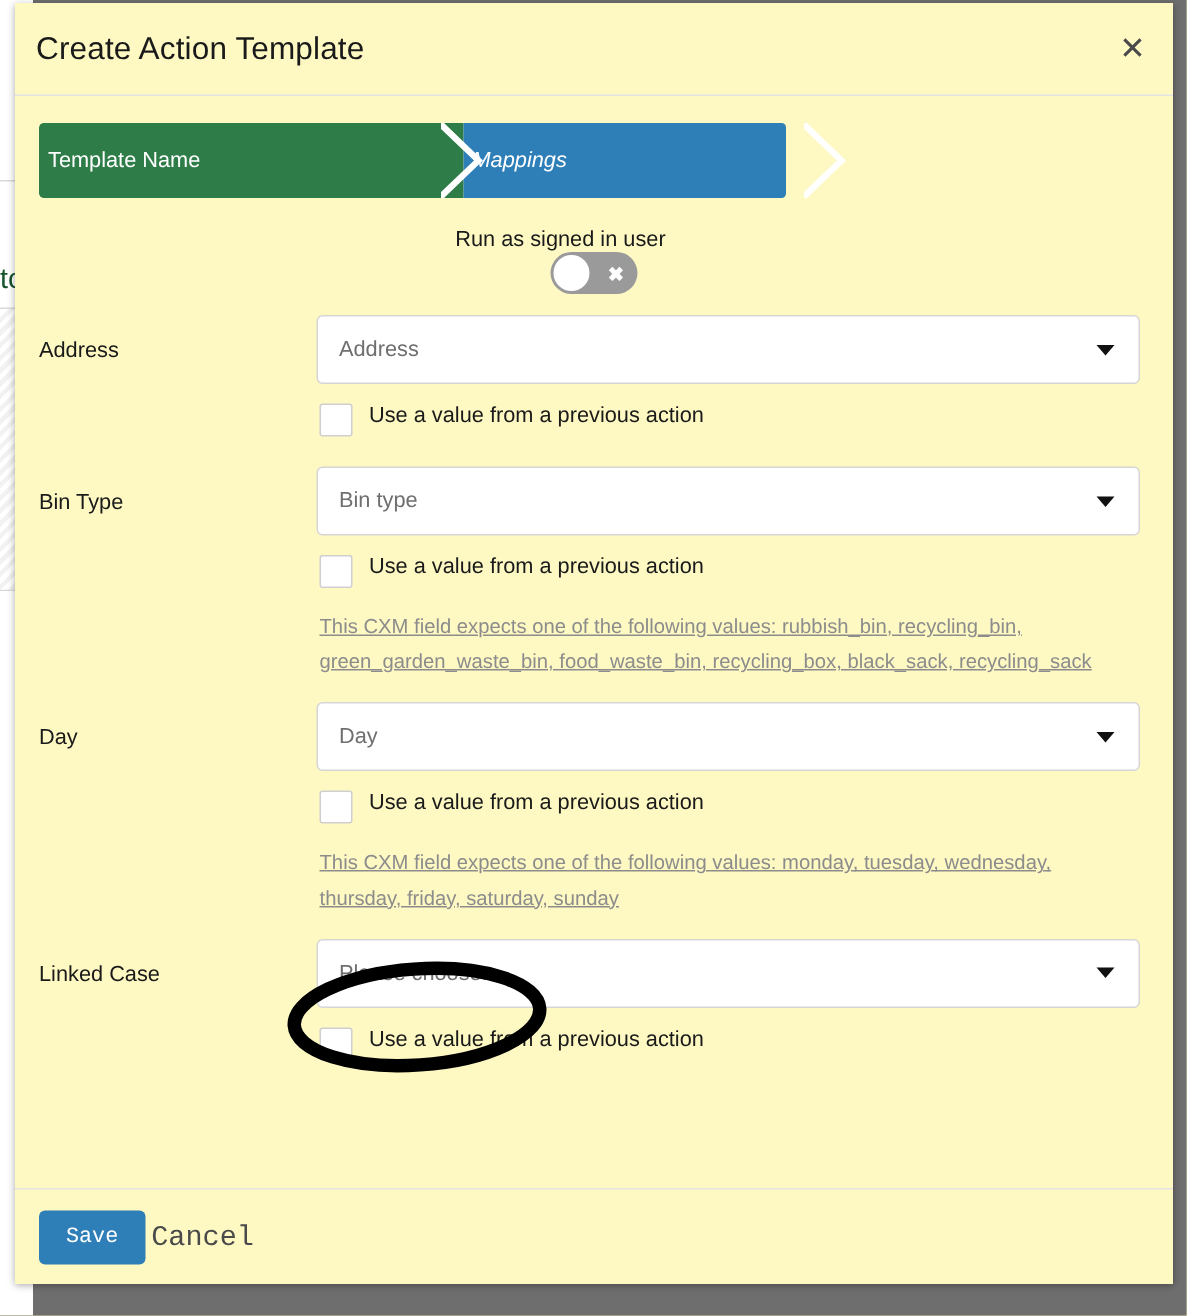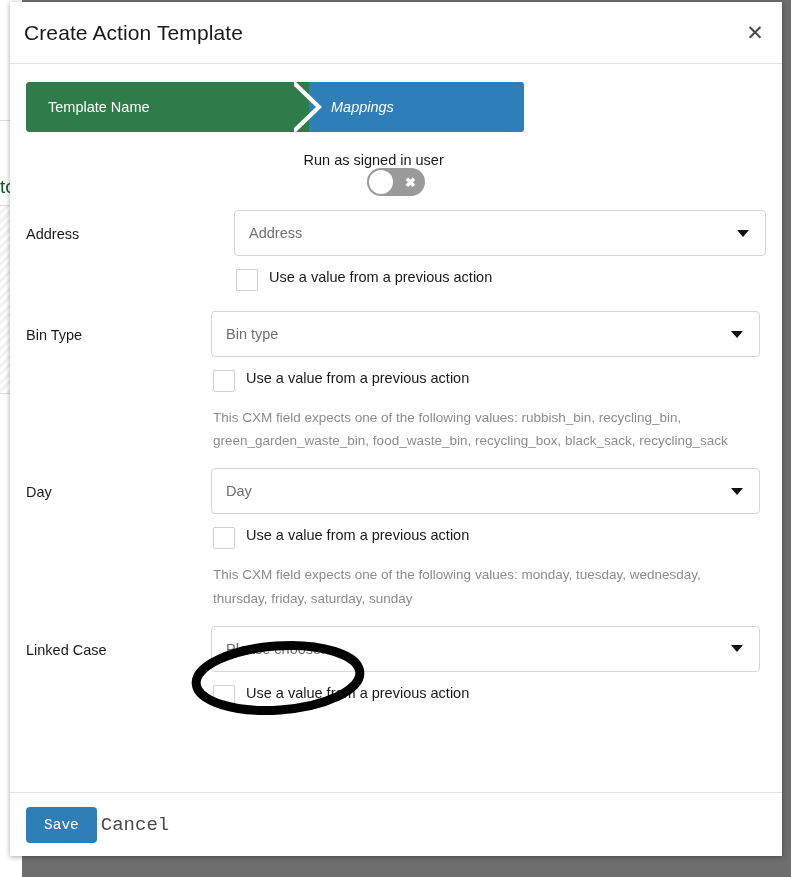--- a/index.html
+++ b/index.html
@@ -57,21 +57,21 @@
     background: #6e6e6e;
   }
 
   
   .modal {
     position: absolute;
     left: 10px;
     top: 2px;
     width: 772px;
     height: 854px;
-    background: #ffffff;
+    background: #fef9c3;
     box-shadow: 0 1px 5px rgba(0,0,0,0.35);
     display: flex;
     flex-direction: column;
   }
 
   .modal-header {
     position: relative;
     height: 62px;
     flex: 0 0 62px;
     border-bottom: 1px solid #e3e3e3;
@@ -120,21 +120,21 @@
     overflow: hidden;
     position: relative;
   }
   .step {
     position: relative;
     display: flex;
     align-items: center;
     height: 50px;
     color: #ffffff;
     font-size: 14.5px;
-    padding-left: 22px;
+    padding-left: 6px;
   }
   .step-0 { width: 283px; background: #2e7d48; border-radius: 3px 0 0 3px; }
   .step-1 { width: 242px; background: #2e7d48; }
   .step-2 { width: 215px; background: #2e7eb8; border-radius: 0 3px 3px 0; font-style: italic; }
 
   
   .chev {
     position: absolute;
     top: 0;
     width: 30px;
@@ -242,23 +242,24 @@
     font-size: 14.5px;
     color: #1a1a1a;
   }
   .helper {
     margin-top: 14px;
     margin-left: 2px;
     font-size: 13.5px;
     color: #8c8c8c;
     line-height: 1.72;
     max-width: 540px;
-  }
-
-  .field-gap-lg { margin-bottom: 20px; gap: 23px; }
+    text-decoration: underline;
+  }
+
+  .field-gap-lg { margin-bottom: 20px; }
   .field-gap-md { margin-bottom: 16px; }
 
   
   .annotation {
     position: absolute;
     left: 190px;
     top: 640px;
     width: 180px;
     height: 76px;
     pointer-events: none;

